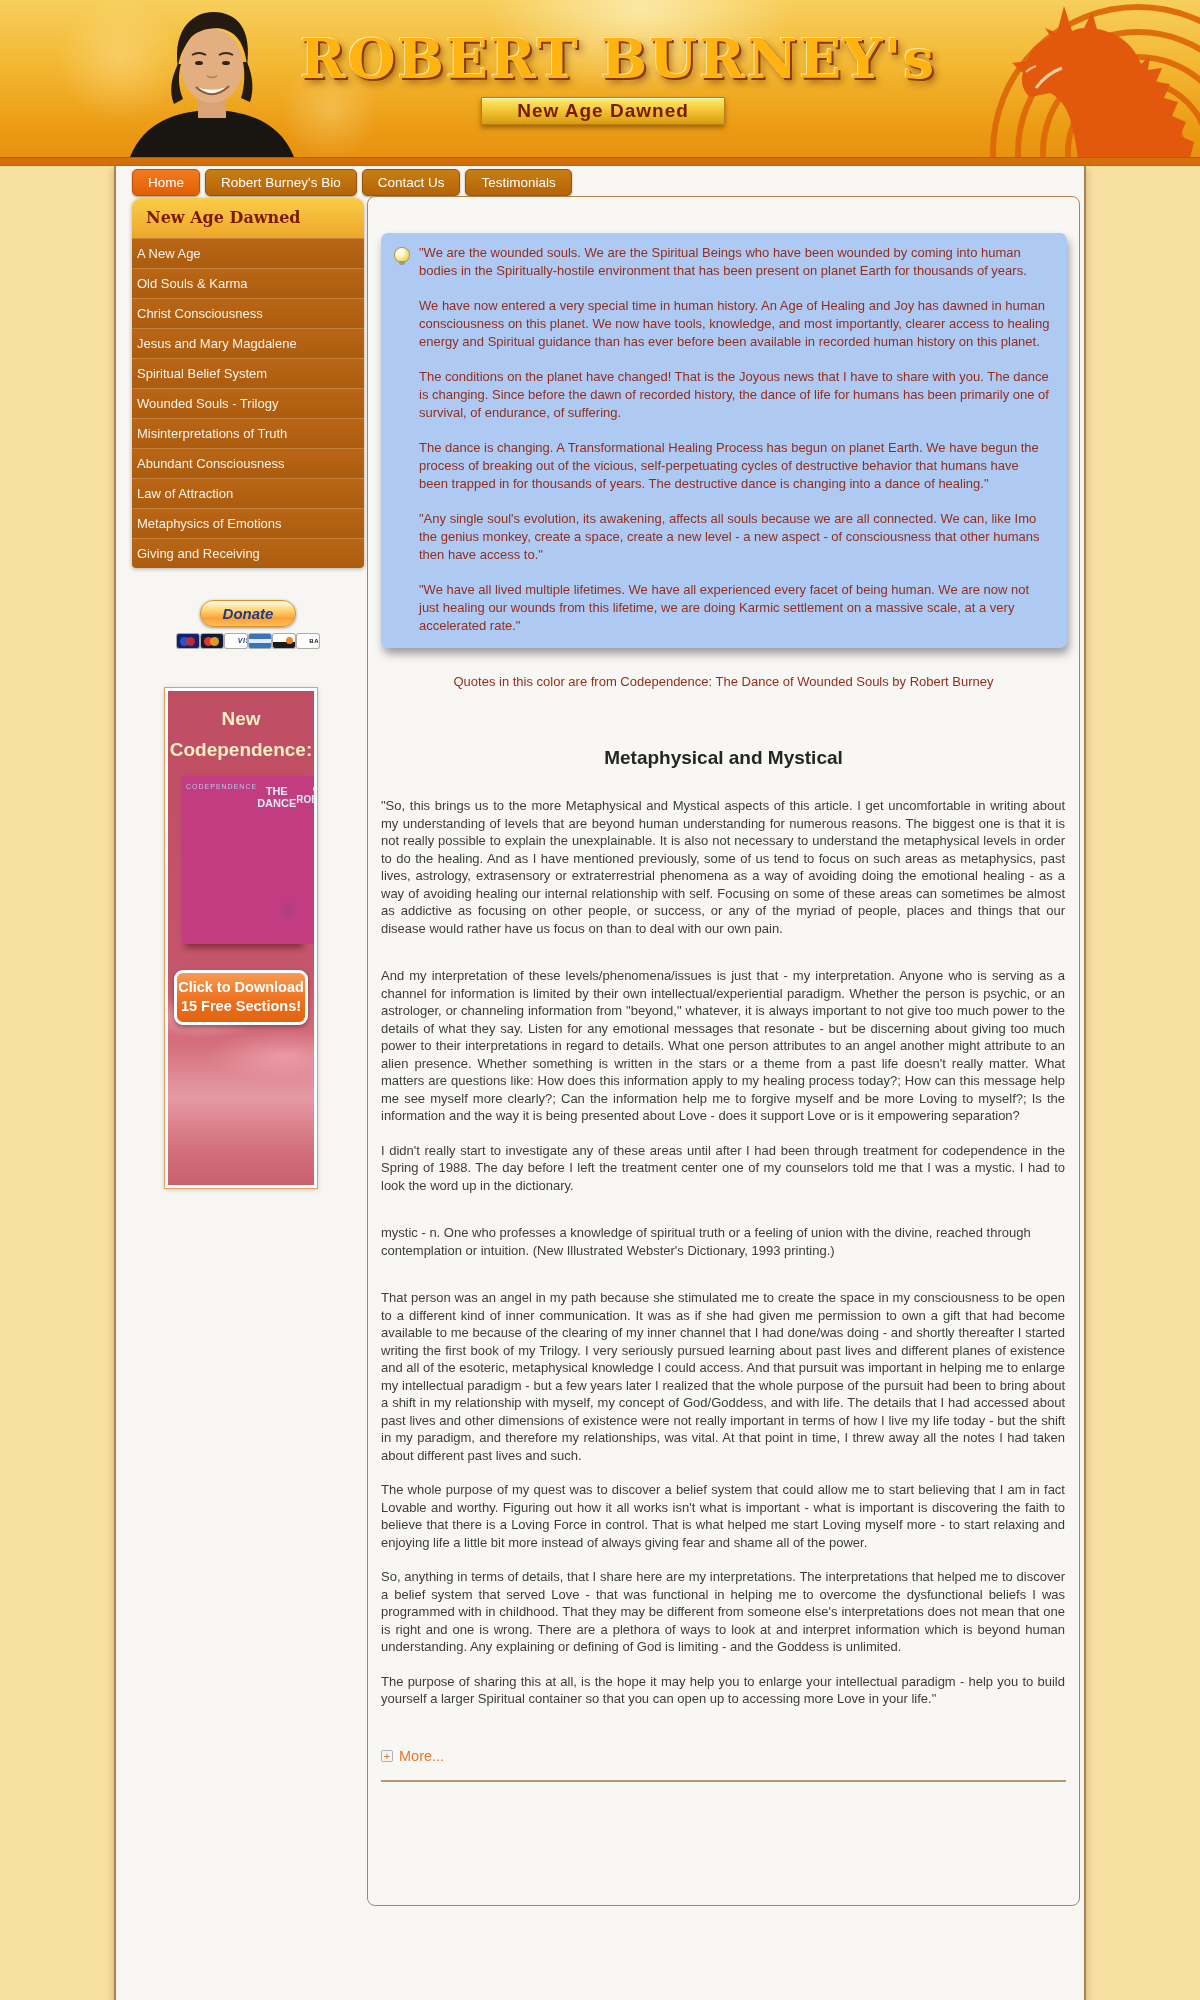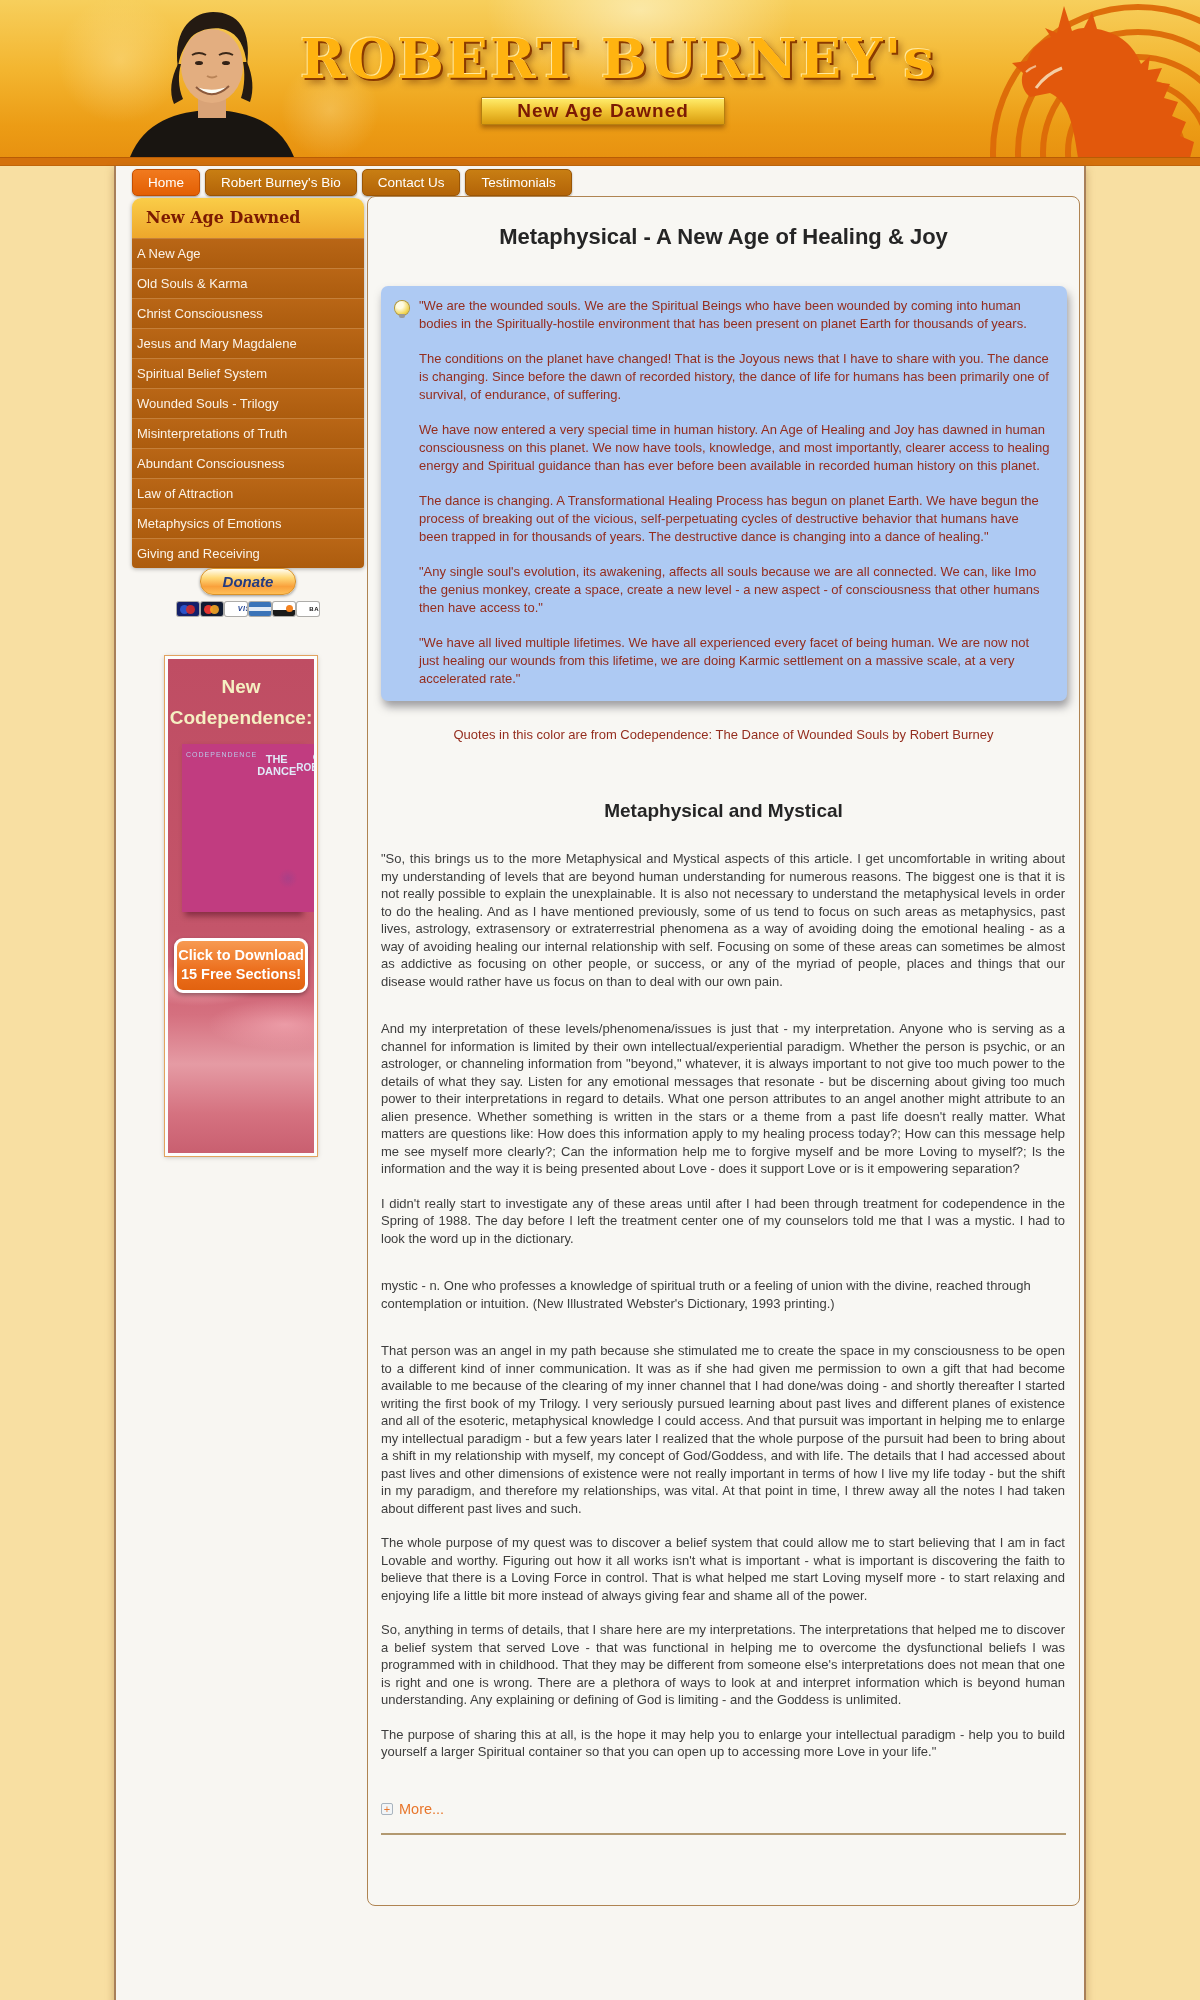--- a/index.html
+++ b/index.html
@@ -66,21 +66,21 @@
     background:linear-gradient(#FACD48, #EEA72B);
     font-family:"DejaVu Serif", serif; font-weight:bold; font-size:16px; color:#7B1A02;
   }
   .menu-item {
     display:block; height:30px; line-height:29px; padding:0 5px; cursor:pointer;
     background:linear-gradient(#B96616, #AC5C0E);
     border-top:1px solid #C5803A;
     color:#FBF3E8; font-size:13px; text-decoration:none;
   }
 
-  .donate-area { text-align:center; }
+  .donate-area { margin-top:32px; text-align:center; }
   .donate-btn {
     display:inline-block; width:96px; height:27px; line-height:25px; cursor:pointer;
     border-radius:13px; border:1px solid #D8922B;
     background:linear-gradient(#FFFDF2, #FFD978 35%, #F9A13C 70%, #FFBE55);
     color:#253B80; font-style:italic; font-weight:bold; font-size:15px; text-align:center;
     box-shadow:0 1px 3px rgba(0,0,0,.4);
   }
   .pay-row { display:flex; justify-content:center; gap:2px; margin-top:7px; }
   .pay { width:22px; height:14px; border-radius:2px; position:relative; overflow:hidden;
          background:#fff; box-shadow:0 0 0 1px rgba(0,0,0,.3); }
@@ -306,30 +306,29 @@
         </div>
       </div>
       <div class="ebook-btn">
         <span style="display:block">Click to Download</span>
         <span style="display:block">15 Free Sections!</span>
       </div>
     </div>
   </div>
 
   <div class="main-panel">
-    <div class="page-title">Metaphysical - A New Age of Healing &amp; Joy</div>
 
     <div class="quote-box">
       <div class="bulb-col">
         <div class="bulb"></div>
       </div>
       <div class="quote-text">
         <p>"We are the wounded souls. We are the Spiritual Beings who have been wounded by coming into human bodies in the Spiritually-hostile environment that has been present on planet Earth for thousands of years.</p>
+        <p>We have now entered a very special time in human history. An Age of Healing and Joy has dawned in human consciousness on this planet. We now have tools, knowledge, and most importantly, clearer access to healing energy and Spiritual guidance than has ever before been available in recorded human history on this planet.</p>
         <p>The conditions on the planet have changed! That is the Joyous news that I have to share with you. The dance is changing. Since before the dawn of recorded history, the dance of life for humans has been primarily one of survival, of endurance, of suffering.</p>
-        <p>We have now entered a very special time in human history. An Age of Healing and Joy has dawned in human consciousness on this planet. We now have tools, knowledge, and most importantly, clearer access to healing energy and Spiritual guidance than has ever before been available in recorded human history on this planet.</p>
         <p>The dance is changing. A Transformational Healing Process has begun on planet Earth. We have begun the process of breaking out of the vicious, self-perpetuating cycles of destructive behavior that humans have been trapped in for thousands of years. The destructive dance is changing into a dance of healing."</p>
         <p>"Any single soul's evolution, its awakening, affects all souls because we are all connected. We can, like Imo the genius monkey, create a space, create a new level - a new aspect - of consciousness that other humans then have access to."</p>
         <p>"We have all lived multiple lifetimes. We have all experienced every facet of being human. We are now not just healing our wounds from this lifetime, we are doing Karmic settlement on a massive scale, at a very accelerated rate."</p>
       </div>
     </div>
 
     <div class="quote-caption">Quotes in this color are from Codependence: The Dance of Wounded Souls by Robert Burney</div>
 
     <div class="section-title">Metaphysical and Mystical</div>
 

